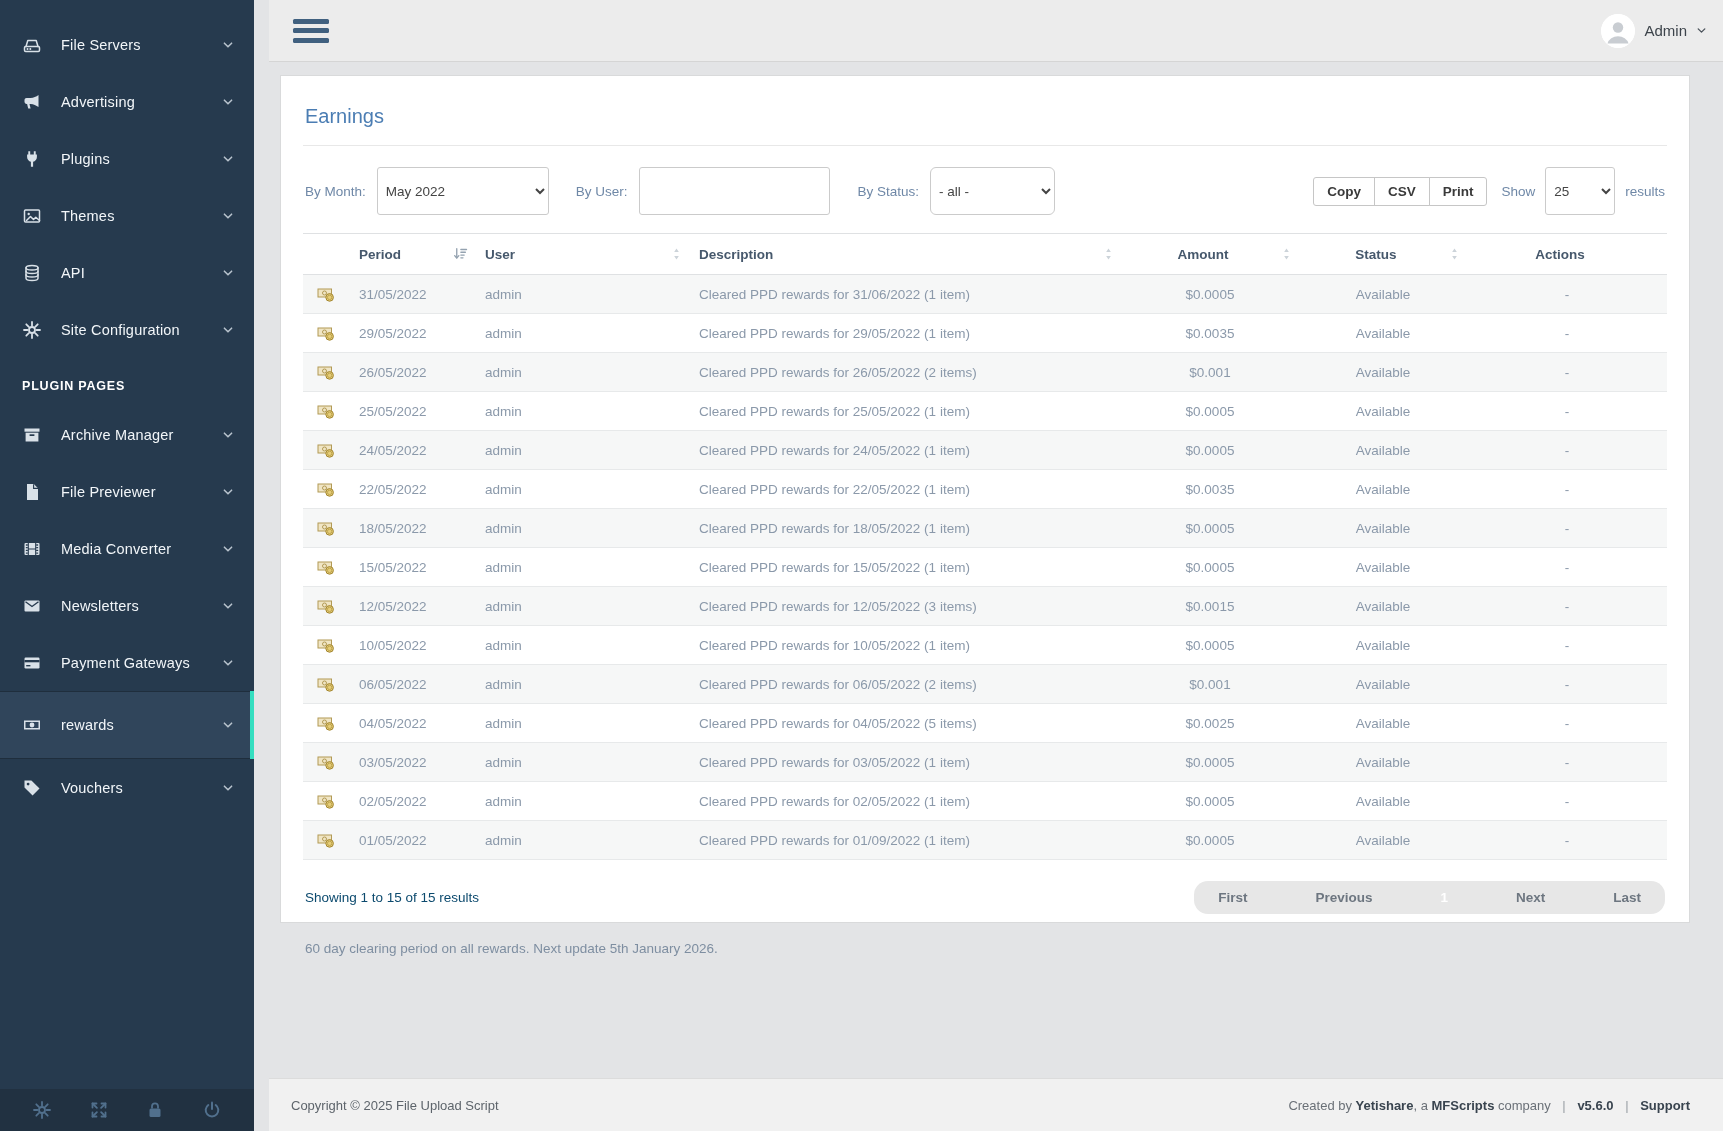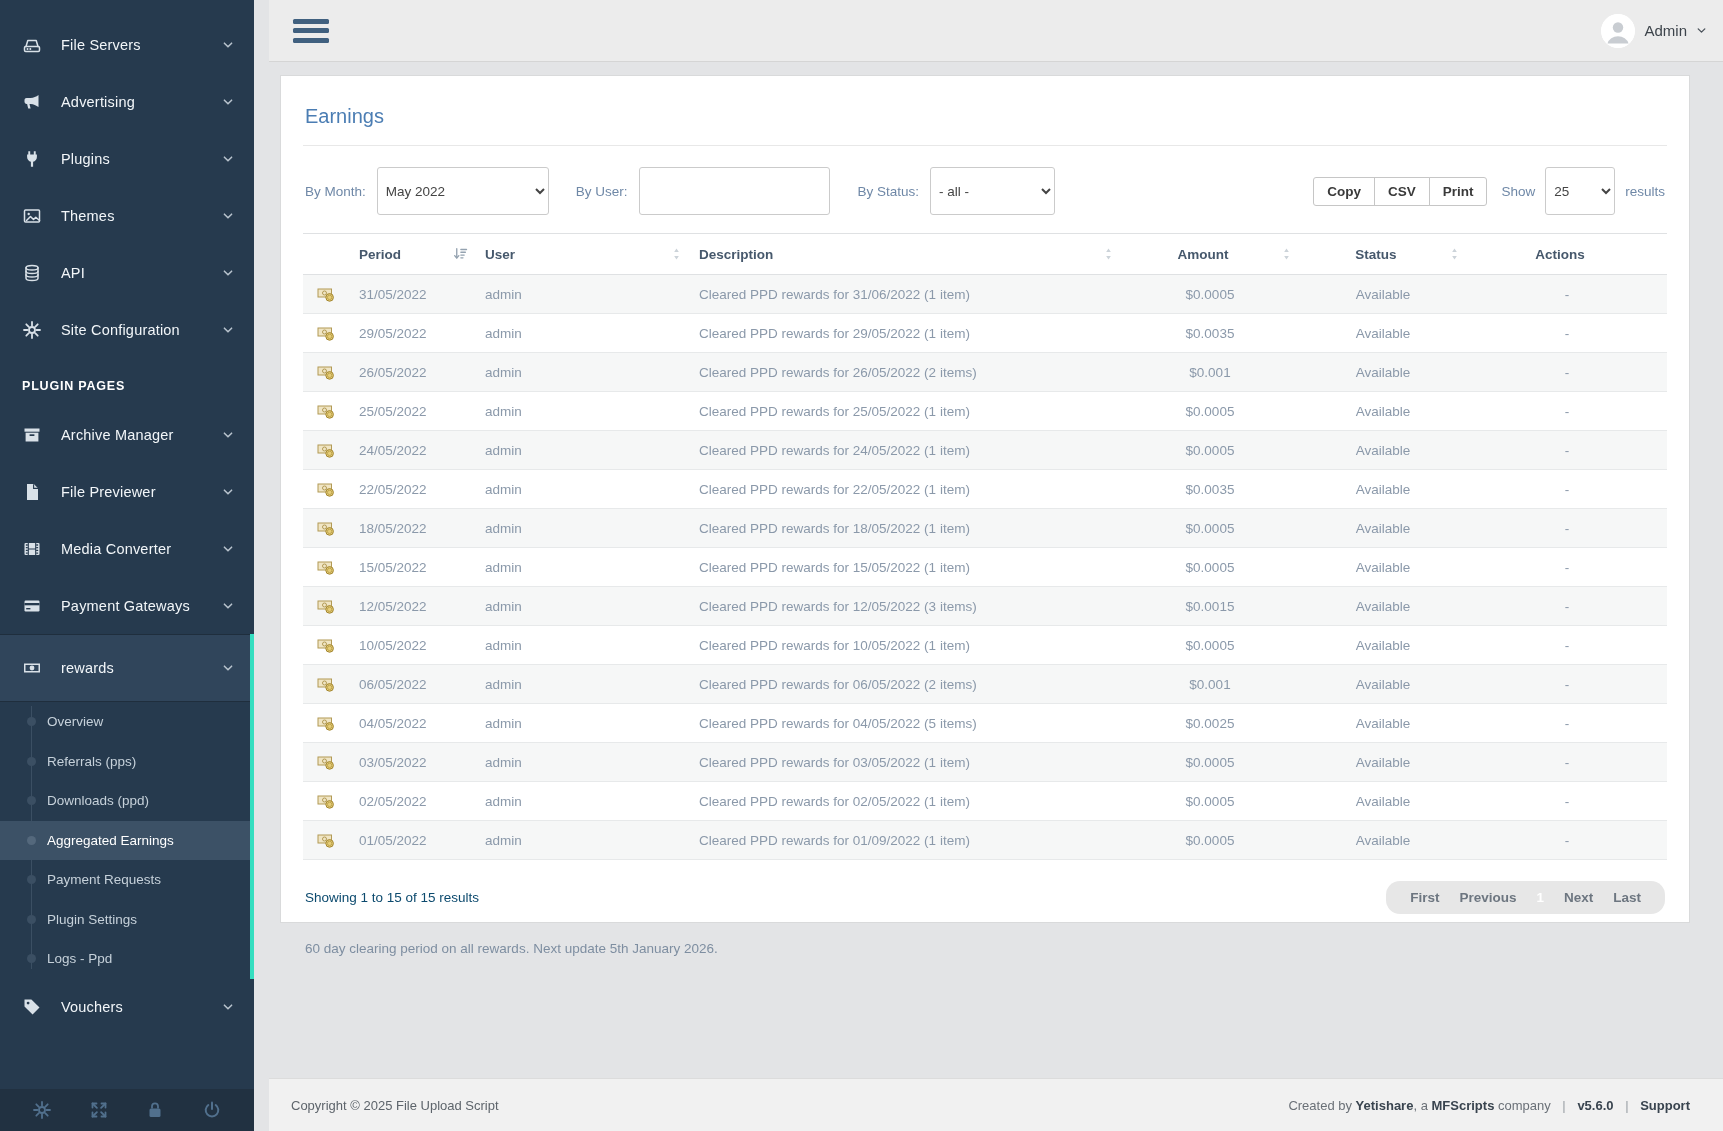--- a/index.html
+++ b/index.html
@@ -46,21 +46,21 @@
   .page-title { font-size:20px; font-weight:400; color:#4b7db3; margin:7px 0 17px 2px; }
   .title-divider { border:none; border-top:1px solid #e8e8e8; }
 
   .filter-row { display:flex; align-items:center; margin-top:21px; padding:0 2px; }
   .f-label { font-size:13.5px; color:#6f88a7; margin-right:11px; white-space:nowrap; }
   .ctl { height:48px; border:1px solid #cbcbcb; border-radius:3px; font-size:13.5px; color:#444; background:#fff; font-family:"Liberation Sans", sans-serif; }
   select.ctl { padding:0 4px; }
   input.ctl { padding:0 8px; }
   .sel-month { width:172px; margin-right:27px; }
   .inp-user { width:191px; margin-right:28px; }
-  .sel-status { width:125px; }
+  .sel-status { width:125px;border-radius:6px; }
   .right-controls { margin-left:auto; display:flex; align-items:center; }
   .btn-group { display:flex; margin-right:14px; }
   .btn { border:1px solid #c6c6c6; background:#ffffff; padding:6px 13px; font-size:13.5px; font-weight:600; color:#3a3a3a; margin-left:-1px; cursor:pointer; font-family:"Liberation Sans", sans-serif; }
   .btn:first-child { border-radius:3px 0 0 3px; margin-left:0; }
   .btn:last-child { border-radius:0 3px 3px 0; }
   .show-label { font-size:13.5px; color:#6f88a7; margin-right:10px; }
   .sel-show { width:70px; margin-right:10px; }
   .results-label { font-size:13.5px; color:#6f88a7; }
 
   
@@ -71,21 +71,21 @@
   .sort-both { color:#ccd3d9; }
   .sort-active { color:#94a2b0; }
   .earnings tbody td { height:39px; border-bottom:1px solid #e7e9ea; font-size:13.5px; color:#8b99aa; padding:0 10px; overflow:hidden; white-space:nowrap; }
   .earnings tbody tr.odd { background:#f6f7f7; }
   .earnings td.center { text-align:center; }
   .earnings td.icon-cell { text-align:center; padding:0; }
   .earnings td.icon-cell svg { vertical-align:middle; }
 
   .table-foot { display:flex; align-items:center; margin-top:21px; padding:0 2px; }
   .showing { font-size:13.5px; color:#0c4a6e;text-align:right; }
-  .pagination { margin-left:auto; background:#e7e7e7; border-radius:14px; padding:9px 14px; display:flex; }
+  .pagination { margin-left:auto; background:#e7e7e7; border-radius:14px; padding:9px 14px; display:flex;gap:48px; }
   .page-item { font-size:13.5px; font-weight:bold; color:#6d7680; padding:0 10px; cursor:pointer; }
   .page-item.current { color:#ffffff; }
   .note { margin-top:27px; font-size:13.5px; color:#7e8ea1; padding-left:2px; }
 
   
   .footer { height:53px; min-height:53px; background:#f1f1f1; border-top:1px solid #dcdcdc; display:flex; align-items:center; justify-content:space-between; padding:0 33px 0 22px; font-size:13px; color:#5d646b; }
   .credits { color:#6a7077; }
   .credits b { color:#39444f; }
   .credits .sep { color:#9aa0a6; padding:0 8px; }
 </style>
@@ -213,20 +213,34 @@
         </div>
         <div class="side-item">
           <span class="s-icon">
             <svg width="20" height="20" viewBox="0 0 20 20">
               <rect x="2.5" y="4" width="15" height="12" rx="1" fill="currentColor"></rect>
               <path d="M6.3 4v12M13.7 4v12M6.3 10h7.4" stroke="#263a4e" stroke-width="1.1"></path>
               <path d="M4.4 6h.9M4.4 8.7h.9M4.4 11.4h.9M4.4 14.1h.9M14.7 6h.9M14.7 8.7h.9M14.7 11.4h.9M14.7 14.1h.9" stroke="#263a4e" stroke-width="1.3" stroke-linecap="round"></path>
             </svg>
           </span>
           <span class="s-label">Media Converter</span>
+          <span class="s-chev">
+            <svg width="12" height="12" viewBox="0 0 20 20">
+              <path d="M4 7l6 6 6-6" fill="none" stroke="currentColor" stroke-width="2.6" stroke-linecap="round" stroke-linejoin="round"></path>
+            </svg>
+          </span>
+        </div>
+        <div class="side-item">
+          <span class="s-icon">
+            <svg width="20" height="20" viewBox="0 0 20 20">
+              <rect x="2.5" y="4.5" width="15" height="11" rx="1" fill="currentColor"></rect>
+              <path d="M3.5 5.8l6.5 4.7 6.5-4.7" stroke="#263a4e" stroke-width="1.4" fill="none"></path>
+            </svg>
+          </span>
+          <span class="s-label">Newsletters</span>
           <span class="s-chev">
             <svg width="12" height="12" viewBox="0 0 20 20">
               <path d="M4 7l6 6 6-6" fill="none" stroke="currentColor" stroke-width="2.6" stroke-linecap="round" stroke-linejoin="round"></path>
             </svg>
           </span>
         </div>
         <div class="side-item">
           <span class="s-icon">
             <svg width="20" height="20" viewBox="0 0 20 20">
               <rect x="2.5" y="4.5" width="15" height="11" rx="1.2" fill="currentColor"></rect>
@@ -248,29 +262,20 @@
                 <path fill="currentColor" fill-rule="evenodd" d="M2 5.5h16v9H2zm1.5 1.5v6h13V7z"></path>
                 <circle cx="10" cy="10" r="2.4" fill="currentColor"></circle>
               </svg>
             </span>
             <span class="s-label">rewards</span>
             <span class="s-chev">
               <svg width="12" height="12" viewBox="0 0 20 20">
                 <path d="M4 7l6 6 6-6" fill="none" stroke="currentColor" stroke-width="2.6" stroke-linecap="round" stroke-linejoin="round"></path>
               </svg>
             </span>
-          </div>
-          <div class="submenu">
-            <div class="submenu-item">Overview</div>
-            <div class="submenu-item">Referrals (pps)</div>
-            <div class="submenu-item">Downloads (ppd)</div>
-            <div class="submenu-item active">Aggregated Earnings</div>
-            <div class="submenu-item">Payment Requests</div>
-            <div class="submenu-item">Plugin Settings</div>
-            <div class="submenu-item">Logs - Ppd</div>
           </div>
         </div>
         <div class="side-item">
           <span class="s-icon">
             <svg width="20" height="20" viewBox="0 0 20 20">
               <path fill="currentColor" d="M2.5 2.5h6.9l8.1 8.1-6.9 6.9-8.1-8.1z"></path>
               <circle cx="6.1" cy="6.1" r="1.4" fill="#263a4e"></circle>
             </svg>
           </span>
           <span class="s-label">Vouchers</span>

